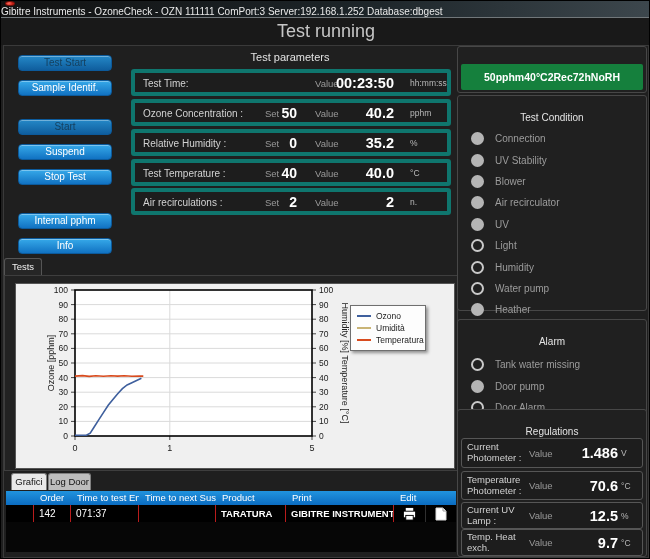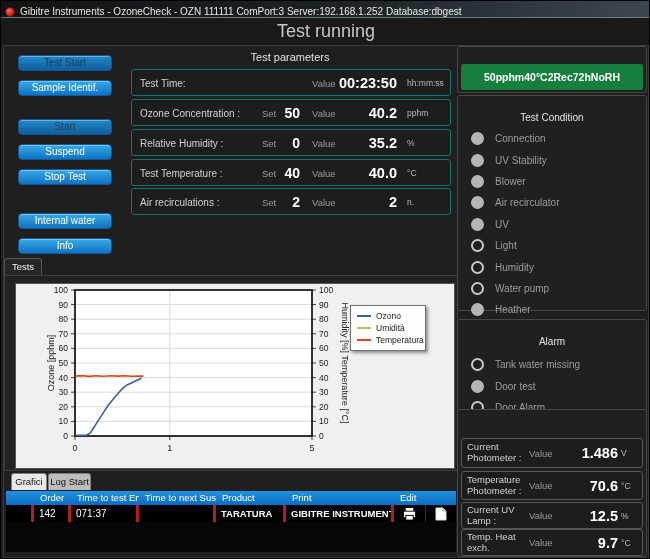--- a/index.html
+++ b/index.html
@@ -1,21 +1,21 @@
 <!DOCTYPE html>
 <html><head>
 <meta charset="utf-8">
 <style>
   * { box-sizing: border-box; margin: 0; padding: 0; }
   body { background:#000; font-family:"Liberation Sans", sans-serif; }
   .window { position:relative; width:650px; height:559px; background:#1f1f1f; overflow:hidden; border:1px solid #000; }
 
   
   .titlebar { position:absolute; left:0; top:0; width:650px; height:16px;
-    background:linear-gradient(to right,#121212,#1c2428 55%,#3d474d); display:flex; align-items:flex-end; }
+    background:linear-gradient(to right,#121212,#1c2428 55%,#3d474d); display:flex; align-items:flex-start;flex-direction:column; }
   .titlebar-underline { position:absolute; left:0; top:16px; width:650px; height:1px; background:#8e9599; opacity:.75; }
   .app-icon { width:10px; height:10px; border-radius:50%; background:radial-gradient(circle at 35% 35%, #ff6a5e, #c21d12 70%); margin:0 5px 0 4px; border:1px solid #7c120b; }
   .titlebar-text { font-size:10px; color:#e8e8e8; white-space:nowrap; }
 
   
   .heading-band { position:absolute; left:0; top:17px; width:650px; height:27px; background:#191919; }
   .heading-text { position:absolute; left:0; top:20px; width:650px; text-align:center; font-size:18px; color:#c6c6c6; }
 
   .content-frame { position:absolute; left:2px; top:44px; width:646px; height:513px; border:1px solid #3a3a3a; }
 
@@ -27,21 +27,21 @@
   .btn.disabled { background:linear-gradient(#2488c7,#0f5e9e); color:#15405f; }
 
   
   .tests-tab { position:absolute; left:3px; top:257px; width:38px; height:17px; background:#262626;
     border:1px solid #555; border-bottom:none; border-radius:3px 3px 0 0; color:#f0f0f0; font-size:9.5px;
     text-align:center; line-height:16px; }
   .tab-page { position:absolute; left:3px; top:274px; width:454px; height:196px; border:1px solid #3e3e3e; background:#222; }
 
   
   .params-title { position:absolute; left:128px; top:50px; width:322px; text-align:center; font-size:11px; color:#e2e2e2; }
-  .param-row { position:absolute; left:130px; width:320px; height:27px; background:#1d1d1d; border:1px solid #0f766e; border-radius:3px;text-align:center; }
+  .param-row { position:absolute; left:130px; width:320px; height:27px; background:#1d1d1d; border:4px solid #0f766e; border-radius:3px;text-align:center; }
   .param-row .p-label { position:absolute; left:8px; top:50%; transform:translateY(-50%); font-size:10px; color:#d2d2d2; }
   .param-row .p-setlabel { position:absolute; left:130px; top:50%; transform:translateY(-50%); font-size:9.5px; color:#9a9a9a; }
   .param-row .p-setval { position:absolute; right:150px; top:50%; transform:translateY(-50%); font-size:14px; font-weight:bold; color:#fff; }
   .param-row .p-vallabel { position:absolute; left:180px; top:50%; transform:translateY(-50%); font-size:9.5px; color:#9a9a9a; }
   .param-row .p-value { position:absolute; right:53px; top:50%; transform:translateY(-50%); font-size:14.5px; font-weight:bold; color:#fff; }
   .param-row .p-unit { position:absolute; left:275px; top:50%; transform:translateY(-50%); font-size:8.5px; color:#b9b9b9; }
 
   
   .chart-box { position:absolute; left:14px; top:282px; width:440px; height:186px; background:#f0f0f0; border:1px solid #555; }
   svg text { font-family:"Liberation Sans", sans-serif; }
@@ -56,21 +56,21 @@
     border:1px solid #808080; border-bottom:none; border-radius:3px 3px 0 0; line-height:16px; cursor:pointer; }
   .btab.active { background:#e9e9e9; }
   .btab.inactive { background:#bdbdbd; }
 
   
   .qtable { position:absolute; left:5px; top:490px; width:450px; height:61px; background:#060606; }
   .qhead { display:grid; grid-template-columns:28px 37px 68px 77px 70px 108px 32px 30px; height:14px;
     background:linear-gradient(#2193de,#0b6cc1); }
   .qhead .hcell { font-size:9.5px; color:#fff; line-height:14px; padding-left:6px; overflow:hidden; white-space:nowrap; }
   .qrow { display:grid; grid-template-columns:28px 37px 68px 77px 70px 108px 32px 30px; height:17px; background:#000; }
-  .qrow .cell { font-size:10px; color:#fff; line-height:17px; padding-left:5px; border-right:3px solid #b91c1c;
+  .qrow .cell { font-size:10px; color:#fff; line-height:17px; padding-left:5px; border-right:1px solid #b91c1c;
     overflow:hidden; white-space:nowrap; }
   .qrow .cell.bold { font-weight:bold; font-size:9.5px; }
   .qrow .iconcell { display:flex; align-items:center; justify-content:center; padding:0; border-right:1px solid #2f2f2f; cursor:pointer; }
 
   
   .rsec { position:absolute; left:456px; width:190px; border:1px solid #474747; border-radius:3px; background:#202020; }
   .rsec-title { text-align:center; font-size:10px; color:#e4e4e4; padding-top:16px; }
   .proc-box { position:absolute; left:3px; top:17px; width:182px; height:26px; background:#15803d; color:#fff;
     font-size:10.5px; font-weight:600; text-align:center; line-height:26px; border-radius:2px; }
   .cond-item { display:flex; align-items:center; gap:11px; padding-left:13px; height:21.4px; }
@@ -99,21 +99,21 @@
   <div class="heading-band"></div>
   <div class="heading-text">Test running</div>
 
   <div class="content-frame"></div>
 
   <div class="btn disabled" style="top:54px">Test Start</div>
   <div class="btn" style="top:79px">Sample Identif.</div>
   <div class="btn disabled" style="top:118px">Start</div>
   <div class="btn" style="top:143px">Suspend</div>
   <div class="btn" style="top:168px">Stop Test</div>
-  <div class="btn" style="top:212px">Internal water</div>
+  <div class="btn" style="top:212px">Internal pphm</div>
   <div class="btn" style="top:237px">Info</div>
 
   <div class="tests-tab">Tests</div>
   <div class="tab-page"></div>
 
   <div class="params-title">Test parameters</div>
 
   <div class="param-row" style="top:68px">
     <span class="p-label">Test Time:</span>
     <span class="p-vallabel">Value</span>
@@ -232,21 +232,21 @@
         <span class="legend-label">Umidità</span>
       </div>
       <div class="legend-entry">
         <span class="legend-swatch" style="background: rgb(216, 75, 30);"></span>
         <span class="legend-label">Temperatura</span>
       </div>
     </div>
   </div>
 
   <div class="btab active" style="left:10px;width:36px">Grafici</div>
-  <div class="btab inactive" style="left:47px;width:43px">Log Start</div>
+  <div class="btab inactive" style="left:47px;width:43px">Log Door</div>
 
   <div class="qtable">
     <div class="qhead">
       <div class="hcell"></div>
       <div class="hcell">Order</div>
       <div class="hcell">Time to test End</div>
       <div class="hcell">Time to next Susp.</div>
       <div class="hcell">Product</div>
       <div class="hcell">Print</div>
       <div class="hcell">Edit</div>
@@ -323,30 +323,31 @@
 
   <div class="rsec" style="top:318px;height:100px">
     <div class="rsec-title">Alarm</div>
     <div style="margin-top:7px">
       <div class="alarm-item">
         <span class="ind"></span>
         <span class="cond-label">Tank water missing</span>
       </div>
       <div class="alarm-item">
         <span class="ind on"></span>
-        <span class="cond-label">Door test</span>
+        <span class="cond-label">Door pump</span>
       </div>
       <div class="alarm-item">
         <span class="ind"></span>
         <span class="cond-label">Door Alarm</span>
       </div>
     </div>
   </div>
 
   <div class="rsec" style="top:408px;height:148px">
+    <div class="rsec-title">Regulations</div>
     <div class="reg-row" style="top:28px;height:30px">
       <span class="reg-label">Current Photometer :</span>
       <span class="reg-vallabel">Value</span>
       <span class="reg-value">1.486</span>
       <span class="reg-unit">V</span>
     </div>
     <div class="reg-row" style="top:61px;height:29px">
       <span class="reg-label">Temperature Photometer :</span>
       <span class="reg-vallabel">Value</span>
       <span class="reg-value">70.6</span>

